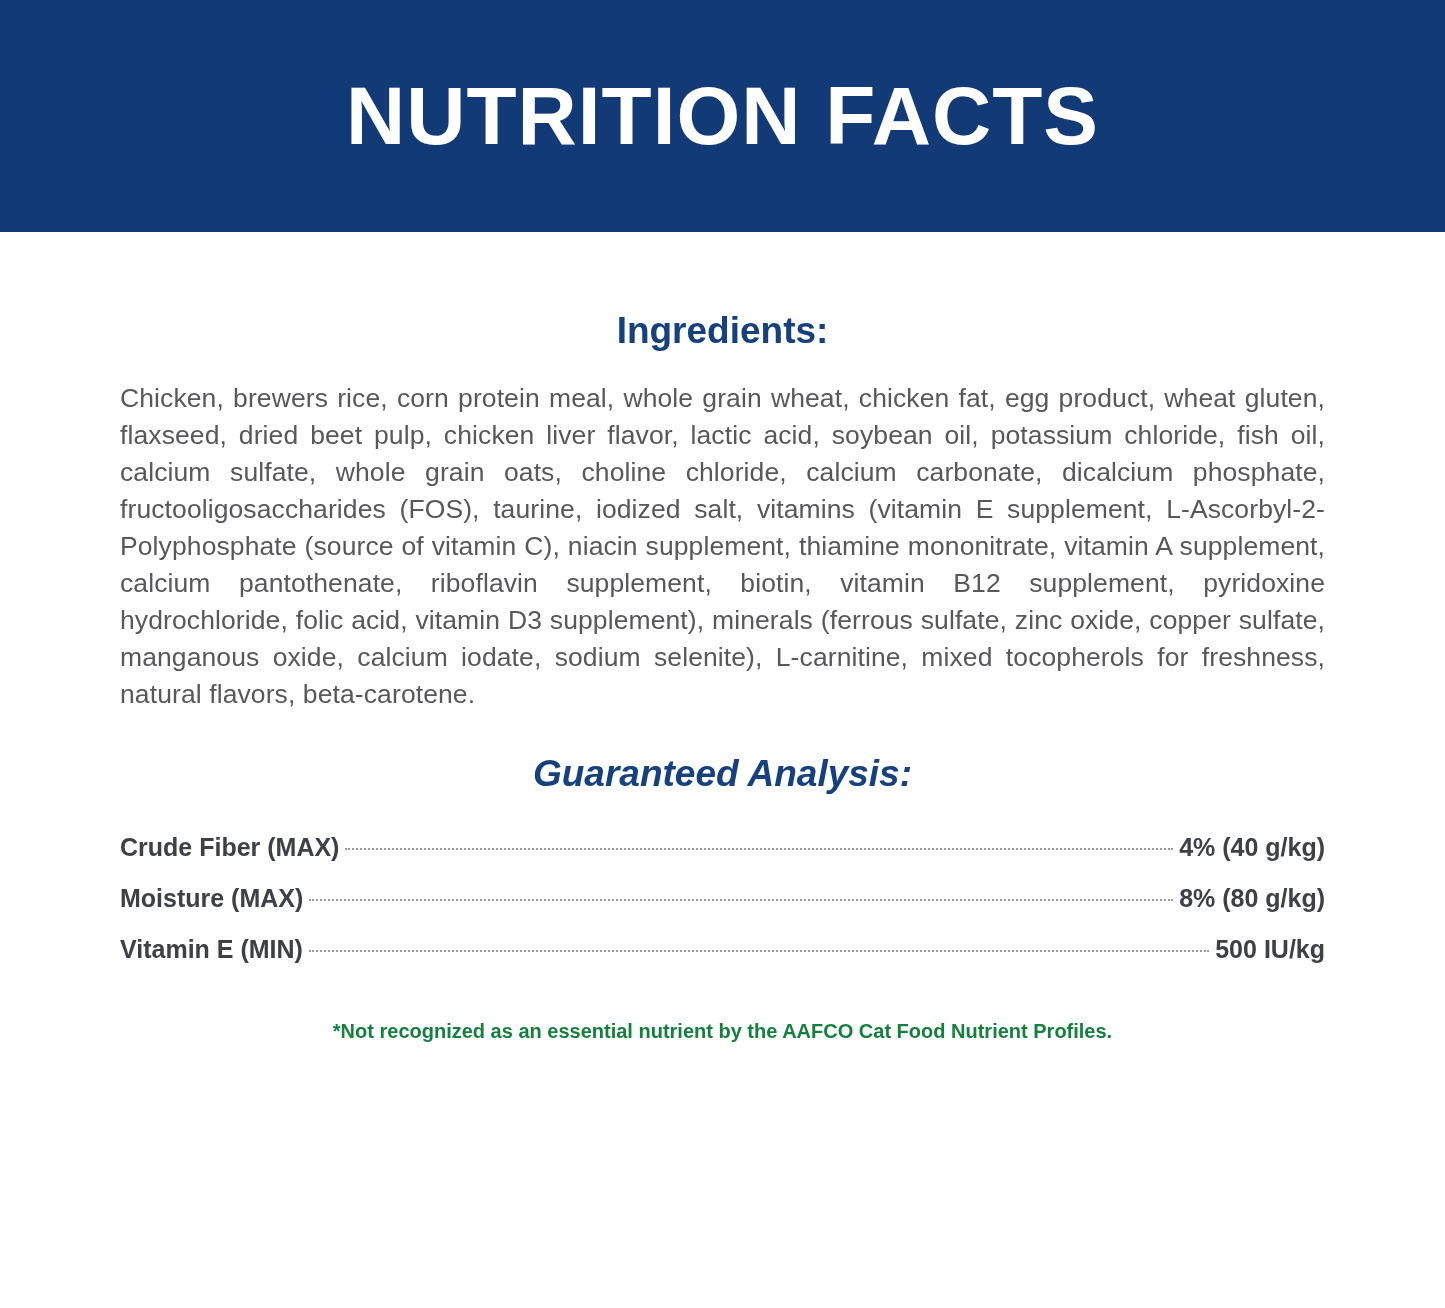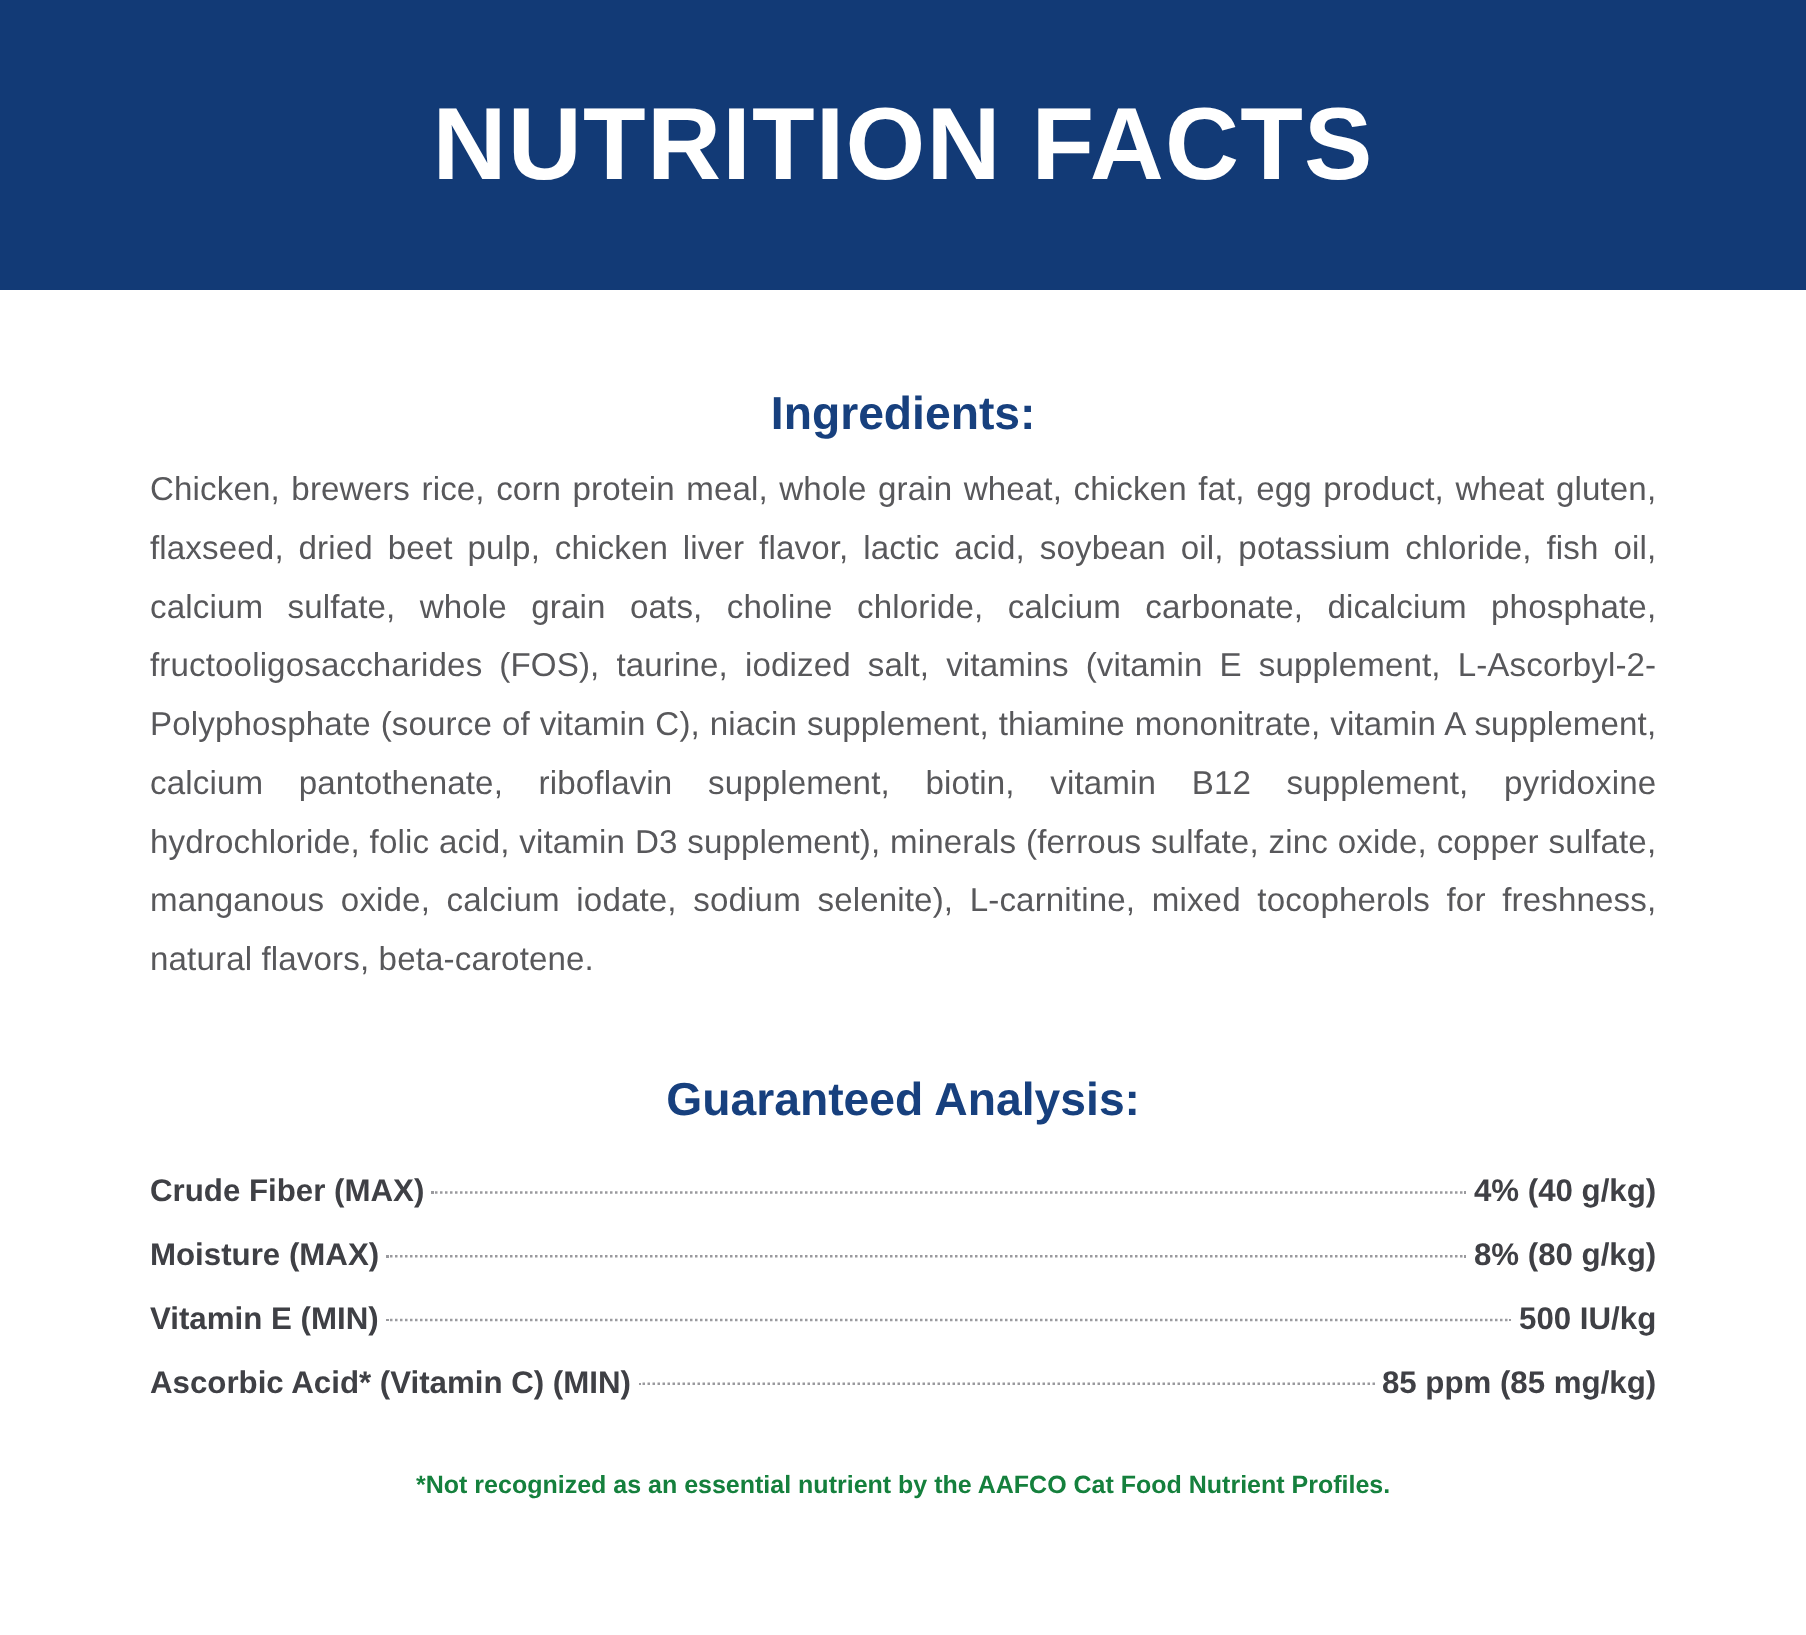--- a/index.html
+++ b/index.html
@@ -45,30 +45,31 @@
     text-align: center;
     color: #17407e;
     font-size: 37px;
     font-weight: bold;
     margin: 0;
   }
   .ingredients-title {
     padding-top: 78px;
   }
   .ingredients-body {
-    margin-top: 16px;
+    margin-top: 28px;
     font-size: 26.5px;
-    line-height: 47px;
+    line-height: 37px;
     color: #58585b;
     text-align: justify;
     text-justify: inter-word;
     letter-spacing: 0.1px;
   }
   .ga-title {
-    margin-top: 68px;
+    margin-top: 40px;
+    font-style: italic;
   }
   .ga-list {
     margin-top: 38px;
   }
   .ga-row {
     display: flex;
     align-items: baseline;
     font-size: 25px;
     font-weight: bold;
     color: #3f4045;
@@ -128,24 +129,19 @@
         <span class="ga-dots"></span>
         <span class="ga-value">8% (80 g/kg)</span>
       </div>
 
       <div class="ga-row">
         <span class="ga-label">Vitamin E (MIN)</span>
         <span class="ga-dots"></span>
         <span class="ga-value">500 IU/kg</span>
       </div>
 
-      <div class="ga-row">
-        <span class="ga-label">Ascorbic Acid* (Vitamin C) (MIN)</span>
-        <span class="ga-dots"></span>
-        <span class="ga-value">85 ppm (85 mg/kg)</span>
-      </div>
 
     </div>
 
     <div class="footnote">*Not recognized as an essential nutrient by the AAFCO Cat Food Nutrient Profiles.</div>
 
   </div>
 </div>
 
 </body></html>

